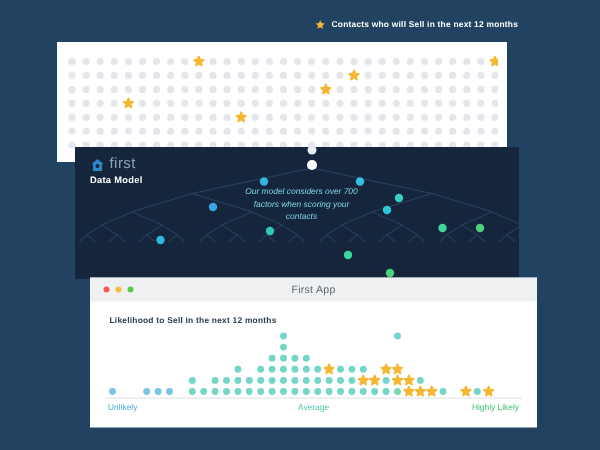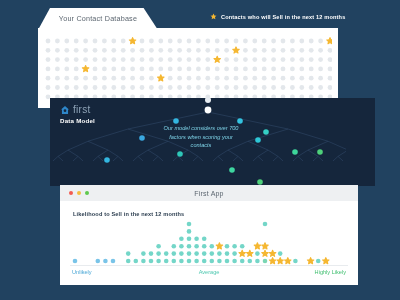--- a/index.html
+++ b/index.html
@@ -82,21 +82,20 @@
 
   
   #model-panel {
     left: 50px;
     top: 98px;
     width: 296px;
     height: 88px;
     background: #15263c;
     z-index: 4;
     overflow: hidden;
-    padding-left: 29px;
   }
   #model-logo {
     position: absolute;
     left: 10px;
     top: 7px;
     z-index: 3;
   }
   #model-logo .logo-row {
     display: flex;
     align-items: center;
@@ -203,23 +202,20 @@
   .axis-label { position: absolute; font-size: 5.6px; top: 0; }
   #axis-unlikely { left: 2px; color: #4aa7d6; }
   #axis-average  { left: 50%; transform: translateX(-50%); color: #4fc8b0; }
   #axis-highly   { right: 2px; color: #3fbf6f; }
 </style>
 </head>
 <body>
 
 <div id="stage">
 
-  <div id="contact-tab">
-    <div id="contact-tab-label">Your Contact Database</div>
-  </div>
 
   <div id="legend">
     <svg class="legend-star" width="7" height="7" viewBox="0 0 24 24">
       <path d="M12 1.6l3.1 6.6 7.2 .9-5.3 5 1.4 7.1L12 17.7 5.6 21.2 7 14.1 1.7 9.1l7.2-.9z" fill="#f5b731"></path>
     </svg>
     <span class="legend-text">Contacts who will Sell in the next 12 months</span>
   </div>
 
   <div id="contact-card" class="layer">
     <div id="contact-grid"><svg width="288" height="66">

